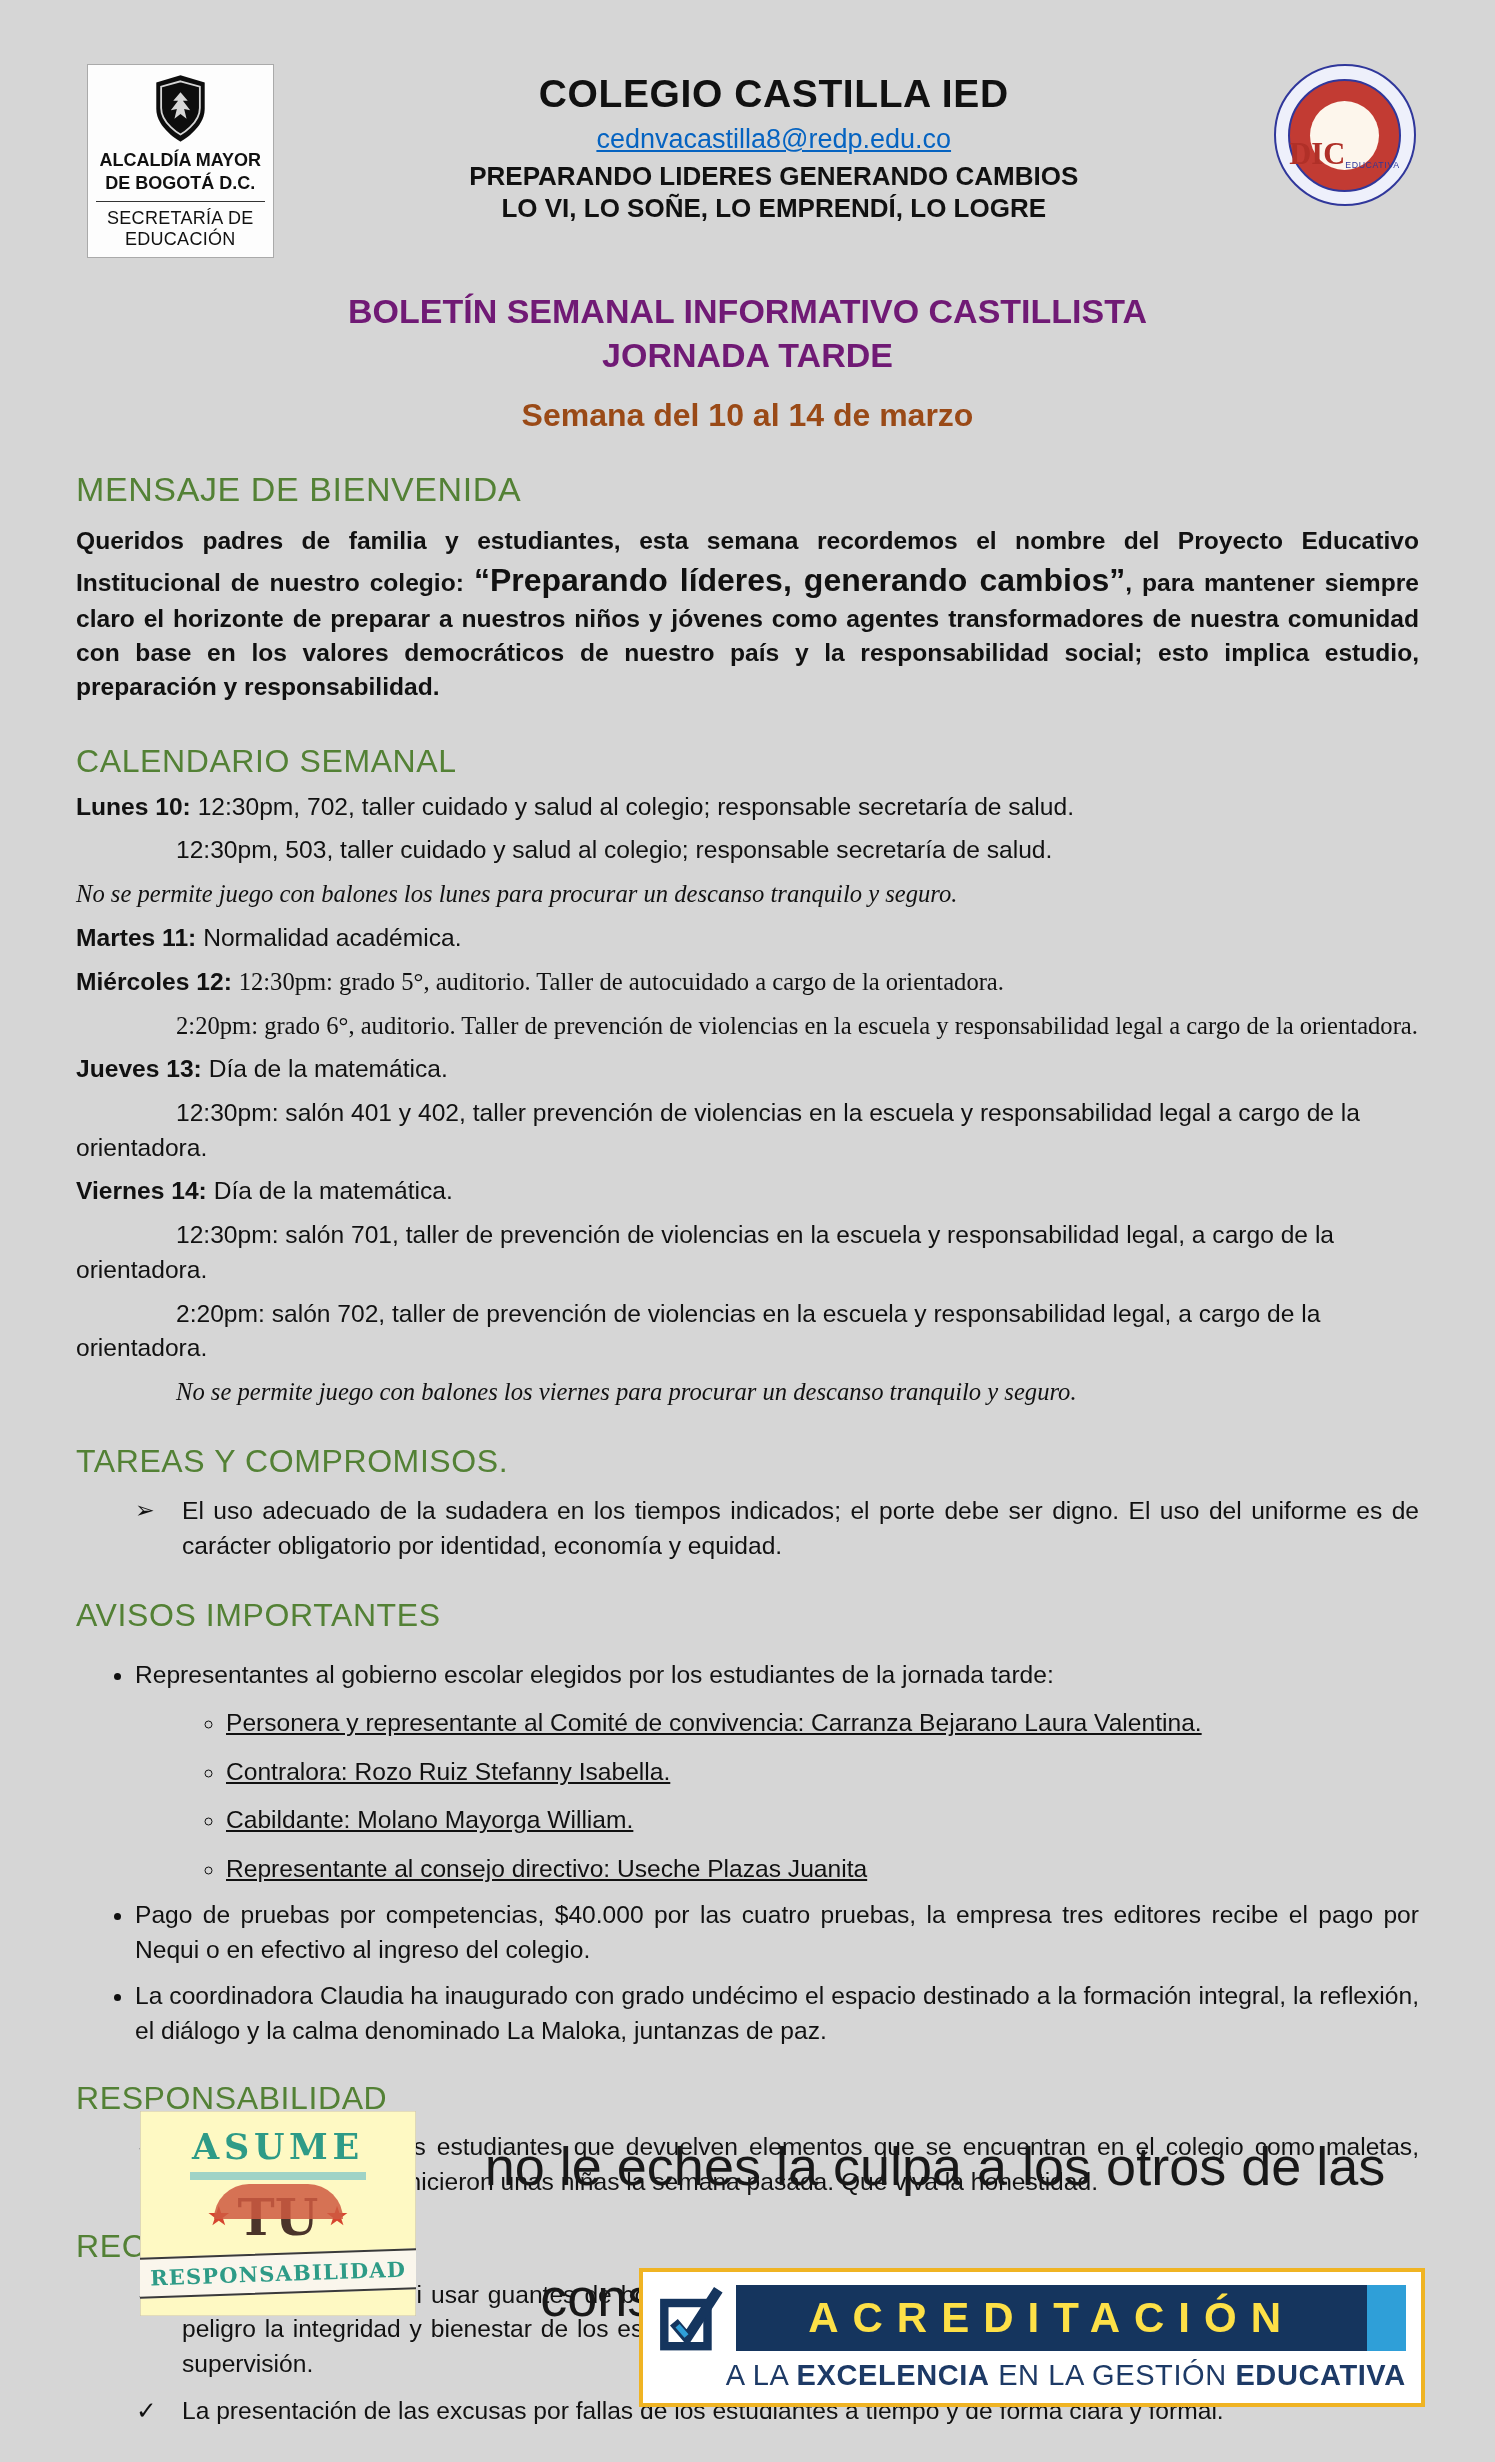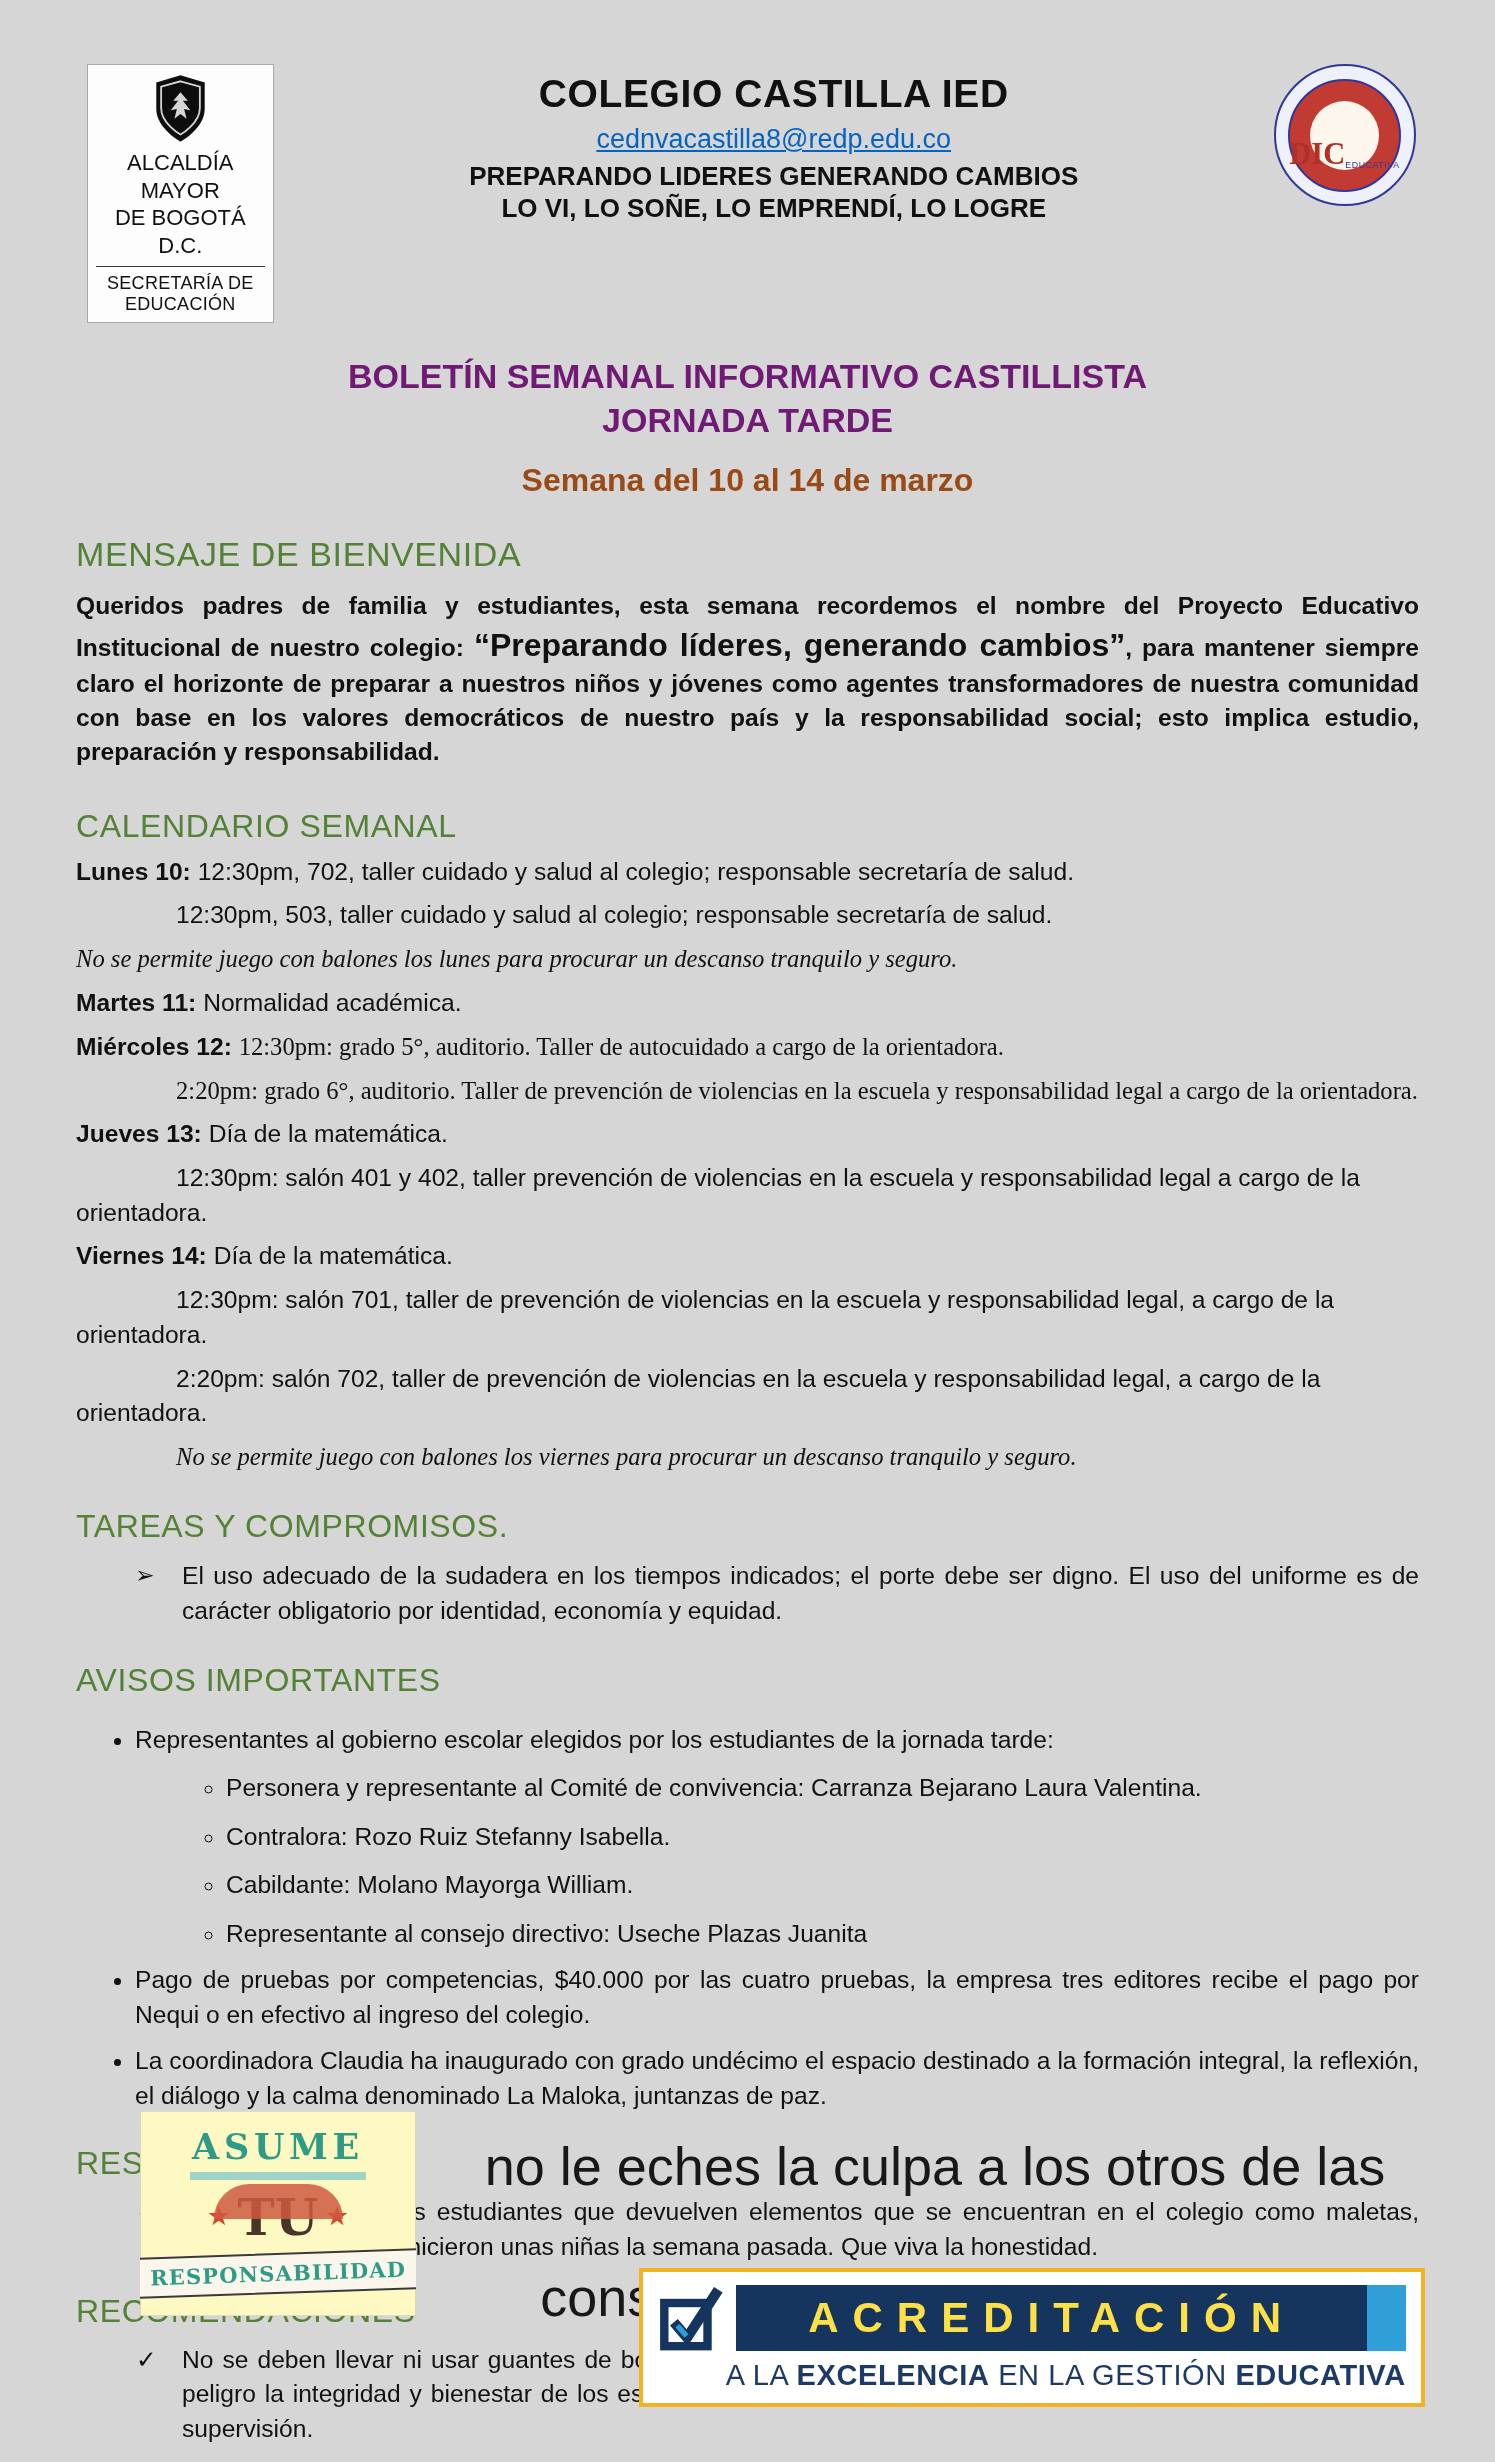--- a/index.html
+++ b/index.html
@@ -14,21 +14,21 @@
     font-family:"Liberation Sans",sans-serif;
     color:#111;
   }
   
   .header-row{display:flex;align-items:flex-start;}
   .logo-box{
     width:176px;background:#fdfdfd;border:0.6px solid #aaa;
     text-align:center;padding:9.4px 4.7px 7px 4.7px;margin-left:10.6px;flex:none;
   }
   .logo-box svg{display:block;margin:0 auto;}
-  .alc-line{font-size:22px;font-weight:normal;line-height:1.25;margin-top:5.9px;}
+  .alc-line{font-size:18px;font-weight:bold;line-height:1.25;margin-top:5.9px;}
   .alc-sep{border-top:1.8px solid #333;margin:7px 3.5px 5.9px 3.5px;}
   .alc-sub{font-size:18px;letter-spacing:0.3px;}
   .head-center{flex:1;text-align:center;padding-top:8.2px;}
   .school-name{font-size:39px;font-weight:bold;letter-spacing:0.6px;}
   .email{font-size:27px;color:#0563c1;text-decoration:underline;display:inline-block;margin-top:8.2px;cursor:pointer;}
   .motto{font-size:26px;font-weight:bold;margin-top:5.9px;}
   .crest{width:138px;height:138px;flex:none;margin-right:3.5px;border-radius:50%;
     background:#eef0fb;border:2.9px solid #30379b;display:flex;align-items:center;justify-content:center;}
   .crest-ring{width:109px;height:109px;border-radius:50%;background:#c23b33;border:2.3px solid #30379b;
     display:flex;align-items:center;justify-content:center;}
@@ -50,21 +50,21 @@
   .serif{font-family:"Liberation Serif",serif;}
   .italic{font-style:italic;}
   .ind{text-indent:100px;}
   .ml{margin-left:100px;}
   
   .arrow-list{margin:14px 0 0 0;padding-left:106px;list-style:none;}
   .arrow-list li{position:relative;font-size:24.6px;line-height:1.4;text-align:justify;}
   .arrow-list li::before{content:"\27A2";position:absolute;left:-47px;top:0;font-size:23.5px;}
   .dot-list{margin:23.5px 0 0 0;padding-left:59px;}
   .dot-list > li{font-size:24.6px;line-height:1.42;text-align:justify;margin-top:11.7px;list-style:disc;}
-  .circle-list{margin:1px 0 0 0;padding-left:91px;}
+  .circle-list{margin:1px 0 0 0;padding-left:91px;text-decoration:underline;}
   .circle-list li{font-size:24.6px;line-height:1.4;margin-top:14px;list-style:circle;}
   .check-list{margin:13px 0 0 0;padding-left:106px;list-style:none;}
   .check-list li{position:relative;font-size:24.6px;line-height:1.42;text-align:justify;margin-top:11.7px;}
   .check-list li::before{content:"\2713";position:absolute;left:-46px;top:0;font-size:24.6px;}
   
   .footer{position:absolute;left:76px;right:76px;top:2111px;bottom:17.6px;}
   .poster{position:absolute;left:64px;top:0;width:276px;height:205px;background:#fef9c3;
     overflow:hidden;text-align:center;box-shadow:0 0 0 0.6px #c9c2b2 inset;}
   .p-asume{font-family:"DejaVu Serif",serif;font-weight:bold;font-size:35px;color:#2e9b87;letter-spacing:4.7px;margin-top:15.2px;}
   .p-bar{width:176px;height:8.2px;background:#9fd3c6;margin:4.7px auto 0 auto;}

